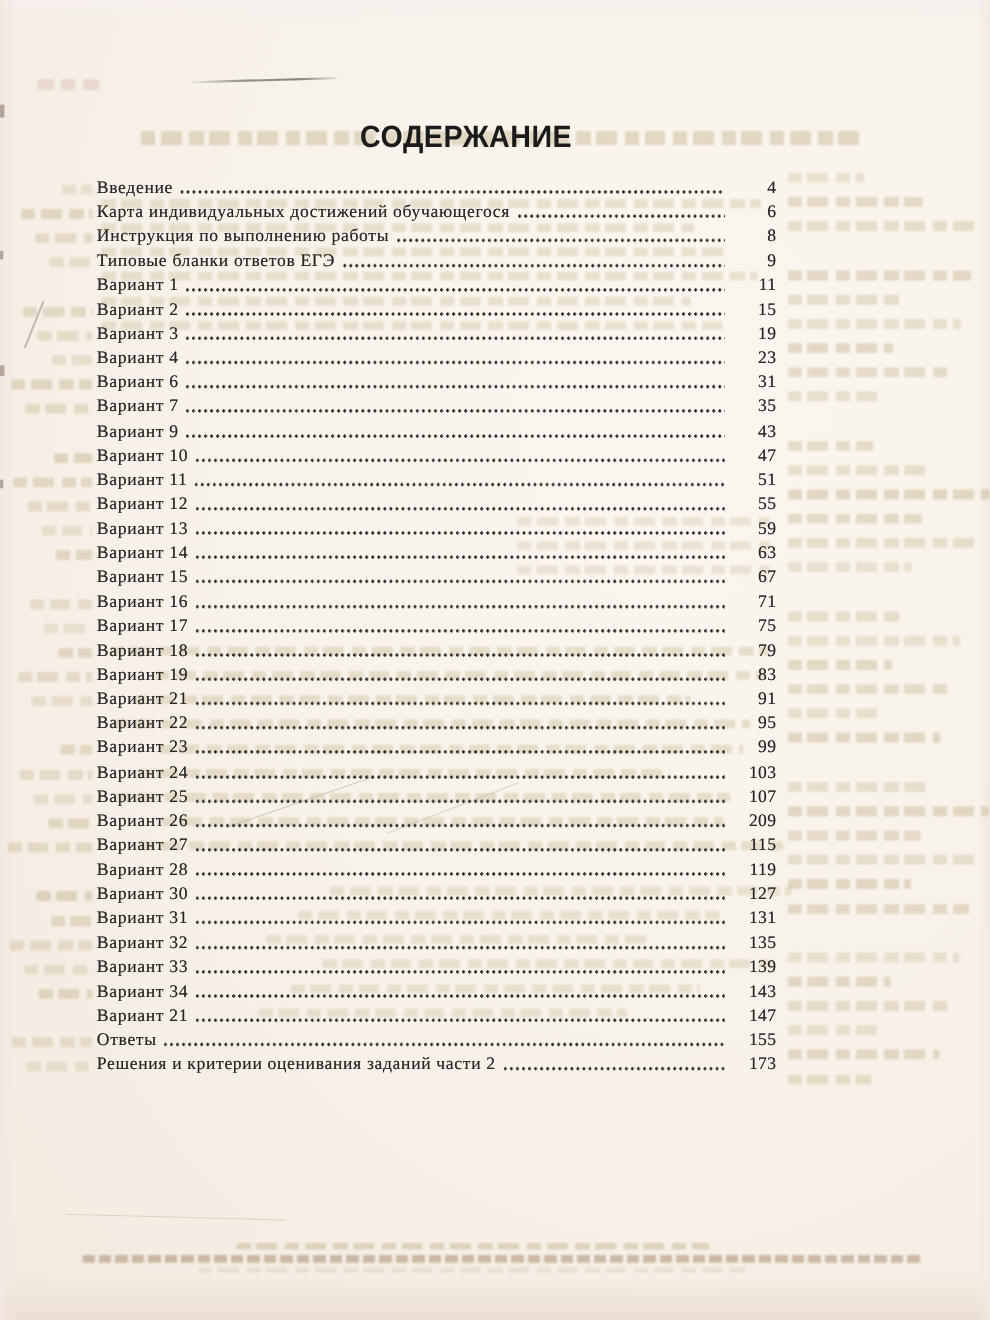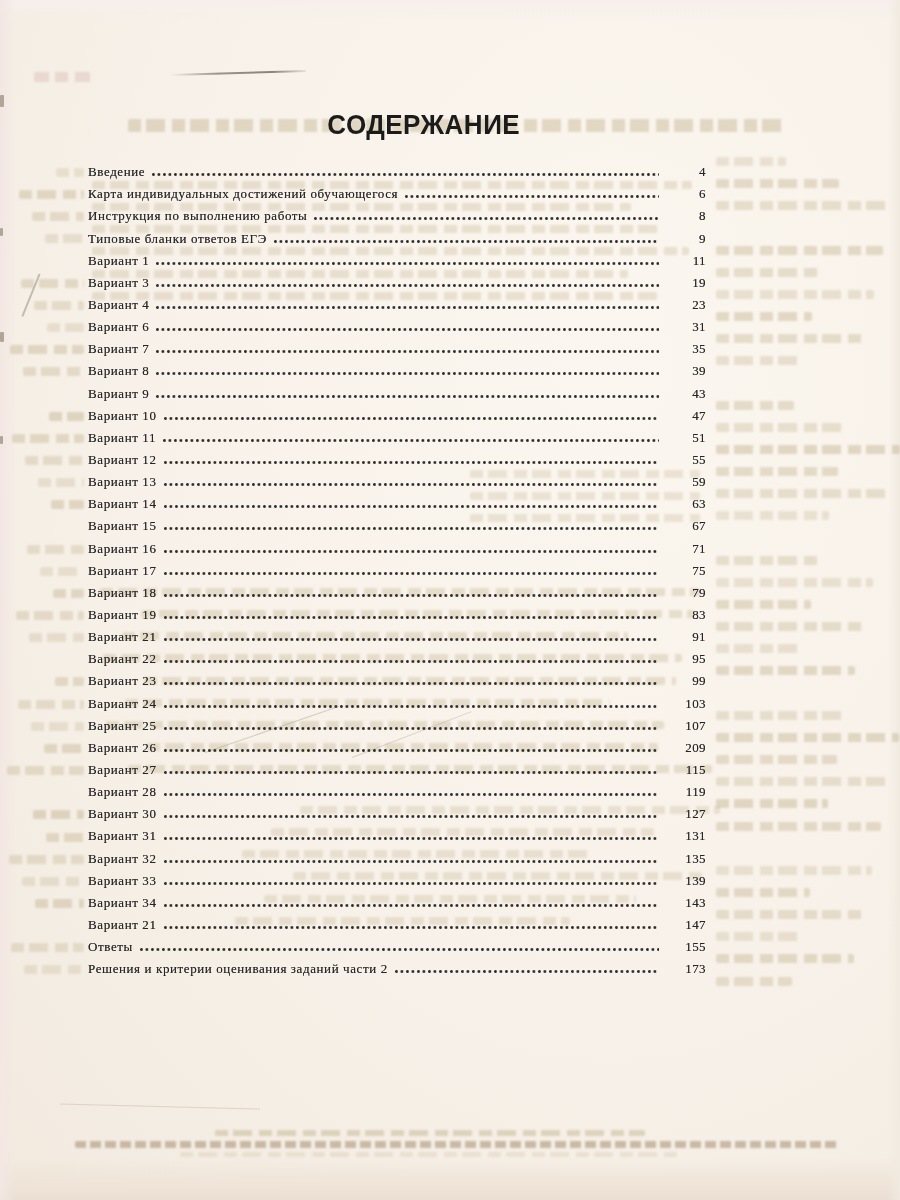--- a/index.html
+++ b/index.html
@@ -34,21 +34,21 @@
   
   #title{
     position:absolute;top:109px;left:0;width:848px;text-align:center;
     font-family:"Liberation Sans",sans-serif;font-weight:bold;
     font-size:28px;letter-spacing:.5px;color:#1b1b1b;
   }
   #title span{display:inline-block;transform:scaleX(.93);}
   #toc{
     position:absolute;top:158px;left:88px;width:618px;
     display:flex;flex-direction:column;
-    font-size:13px;letter-spacing:.6px;color:#262626;
+    font-size:16px;letter-spacing:.6px;color:#262626;
   }
   .toc-row{display:flex;align-items:flex-end;height:22.15px;}
   .toc-label{white-space:nowrap;padding-right:7px;text-shadow:0 0 .4px rgba(20,20,20,.55);}
   .leader{
     flex:1;height:5px;margin:0 7px 3px 0;
     background-image:radial-gradient(circle at 1.4px 2.5px,#2e2e2e 1.25px,rgba(0,0,0,0) 1.5px);
     background-size:5.5px 5px;background-repeat:repeat-x;background-position:left bottom;
   }
   .toc-page{width:40px;text-align:right;white-space:nowrap;letter-spacing:.4px;
     text-shadow:0 0 .4px rgba(20,20,20,.55);}
@@ -198,20 +198,25 @@
       <span class="leader"></span>
       <span class="toc-page">9</span>
     </div>
 
     <div class="toc-row">
       <span class="toc-label">Вариант 1</span>
       <span class="leader"></span>
       <span class="toc-page">11</span>
     </div>
 
+    <div class="toc-row">
+      <span class="toc-label">Вариант 2</span>
+      <span class="leader"></span>
+      <span class="toc-page">15</span>
+    </div>
 
     <div class="toc-row">
       <span class="toc-label">Вариант 3</span>
       <span class="leader"></span>
       <span class="toc-page">19</span>
     </div>
 
     <div class="toc-row">
       <span class="toc-label">Вариант 4</span>
       <span class="leader"></span>
@@ -224,25 +229,20 @@
       <span class="leader"></span>
       <span class="toc-page">31</span>
     </div>
 
     <div class="toc-row">
       <span class="toc-label">Вариант 7</span>
       <span class="leader"></span>
       <span class="toc-page">35</span>
     </div>
 
-    <div class="toc-row">
-      <span class="toc-label">Вариант 8</span>
-      <span class="leader"></span>
-      <span class="toc-page">39</span>
-    </div>
 
     <div class="toc-row">
       <span class="toc-label">Вариант 9</span>
       <span class="leader"></span>
       <span class="toc-page">43</span>
     </div>
 
     <div class="toc-row">
       <span class="toc-label">Вариант 10</span>
       <span class="leader"></span>

